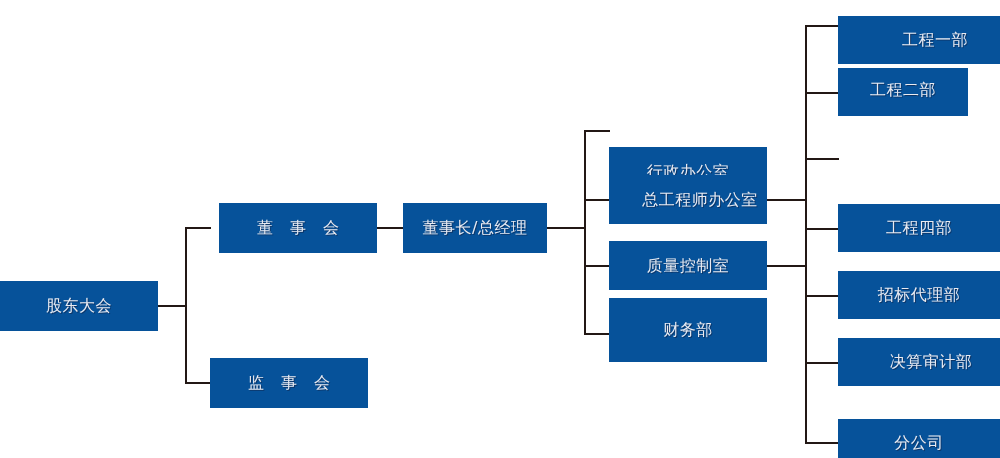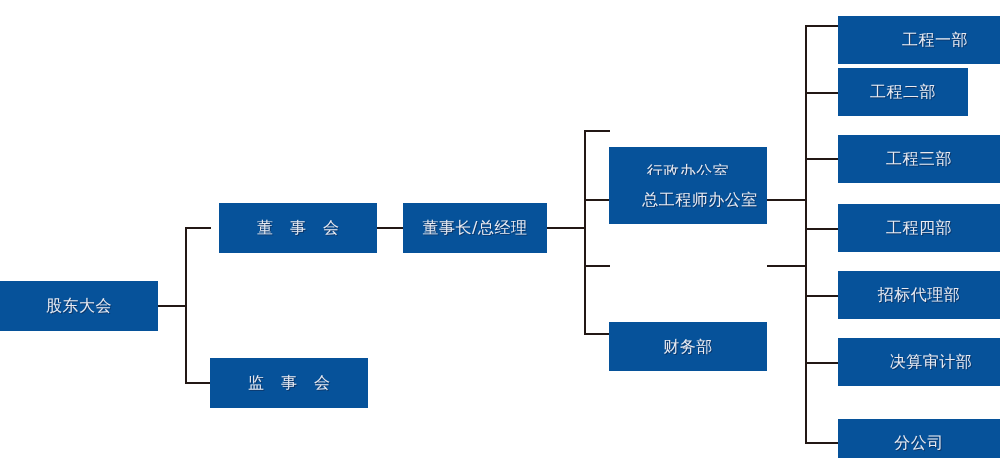--- a/index.html
+++ b/index.html
@@ -89,23 +89,23 @@
 
   <div class="node" style="left:0px; top:281px; width:158px; height:50px;">股东大会</div>
 
   <div class="node spaced" style="left:219px; top:203px; width:158px; height:50px;">董 事 会</div>
   <div class="node spaced" style="left:210px; top:358px; width:158px; height:50px;">监 事 会</div>
 
   <div class="node" style="left:403px; top:203px; width:144px; height:50px;">董事长/总经理</div>
 
   <div class="node" style="left:609px; top:107px; width:158px; height:49px;margin-top:40px;">行政办公室</div>
   <div class="node" style="left:609px; top:175px; width:158px; height:49px;padding-left:24px;">总工程师办公室</div>
-  <div class="node" style="left:609px; top:322px; width:158px; height:49px;">财务部</div>
+  <div class="node" style="left:609px; top:241px; width:158px; height:49px;">质量控制室</div>
+  <div class="node" style="left:609px; top:298px; width:158px; height:64px;">财务部</div>
 
   <div class="node" style="left:838px; top:16px; width:194px; height:48px;">工程一部</div>
-  <div class="node" style="left:838px; top:68px; width:130px; height:48px;">工程二部</div>
-  <div class="node" style="left:838px; top:135px; width:162px; height:48px;">工程三部</div>
+  <div class="node" style="left:838px; top:68px; width:130px; height:48px;font-family:Liberation Mono, monospace;">工程二部</div>
   <div class="node" style="left:838px; top:204px; width:162px; height:48px;">工程四部</div>
   <div class="node" style="left:838px; top:271px; width:162px; height:48px;">招标代理部</div>
   <div class="node" style="left:838px; top:338px; width:186px; height:48px;">决算审计部</div>
   <div class="node" style="left:838px; top:419px; width:162px; height:48px;">分公司</div>
 
 </div>
 
 </body></html>

